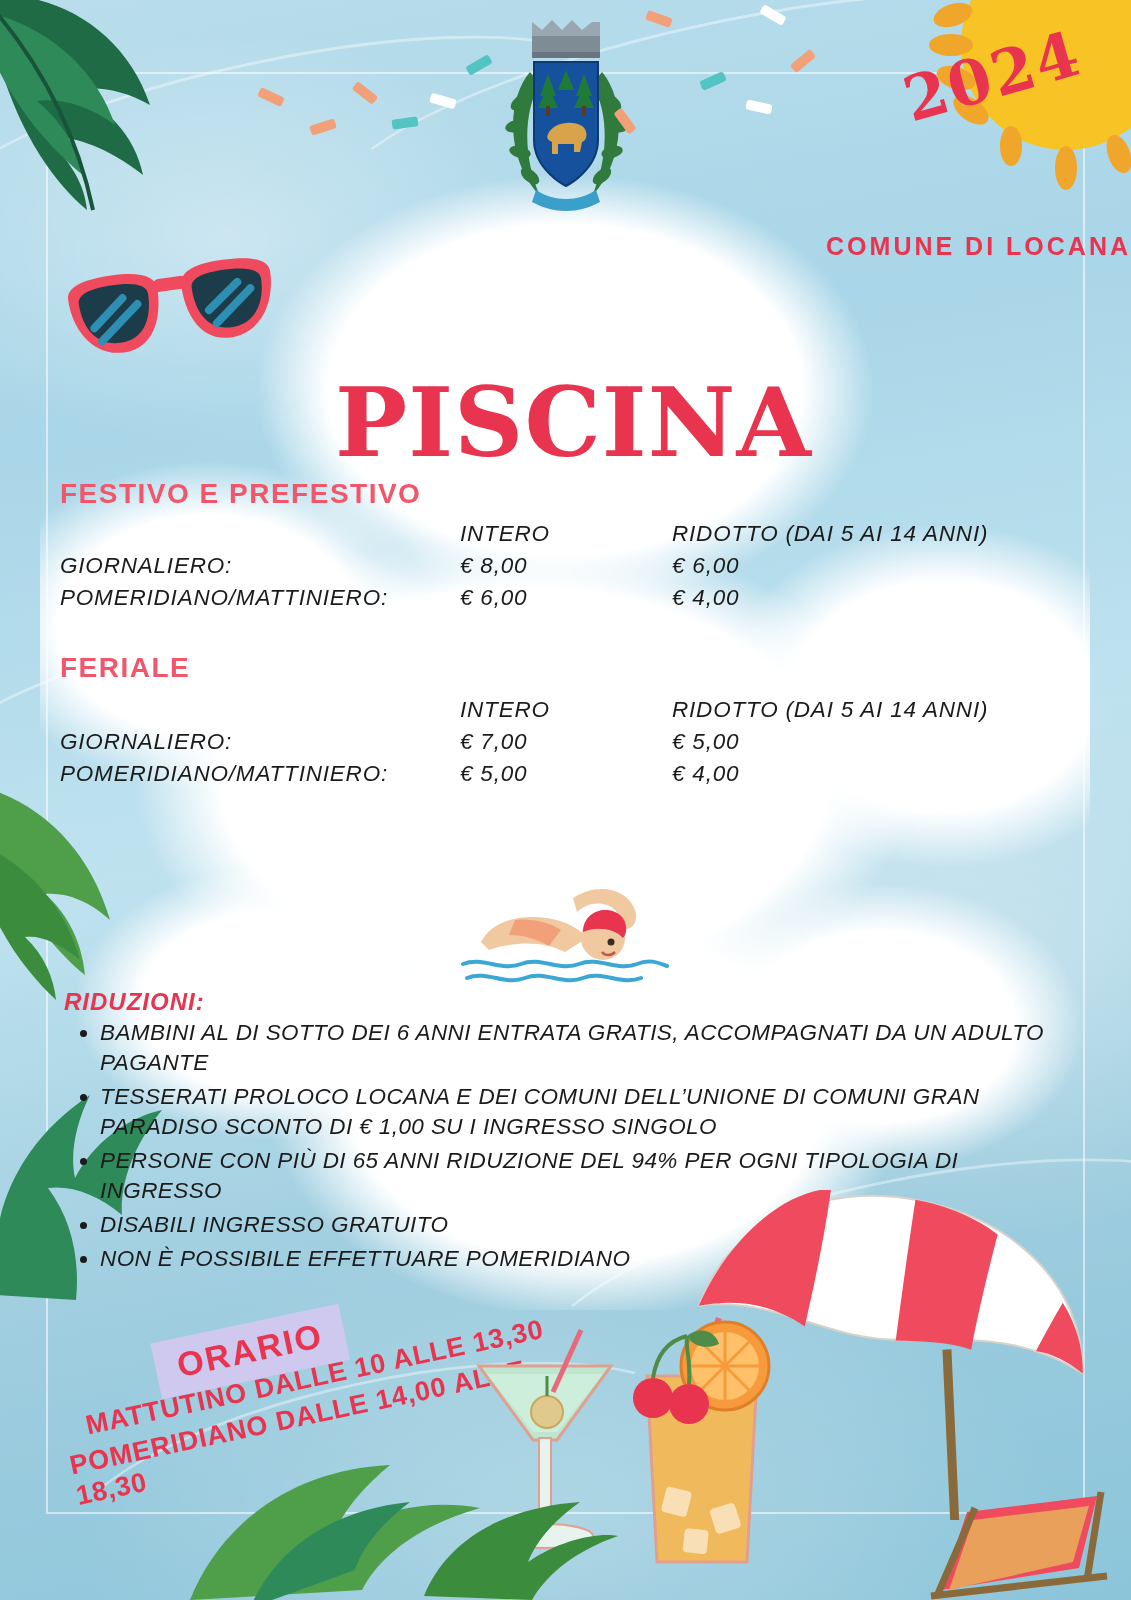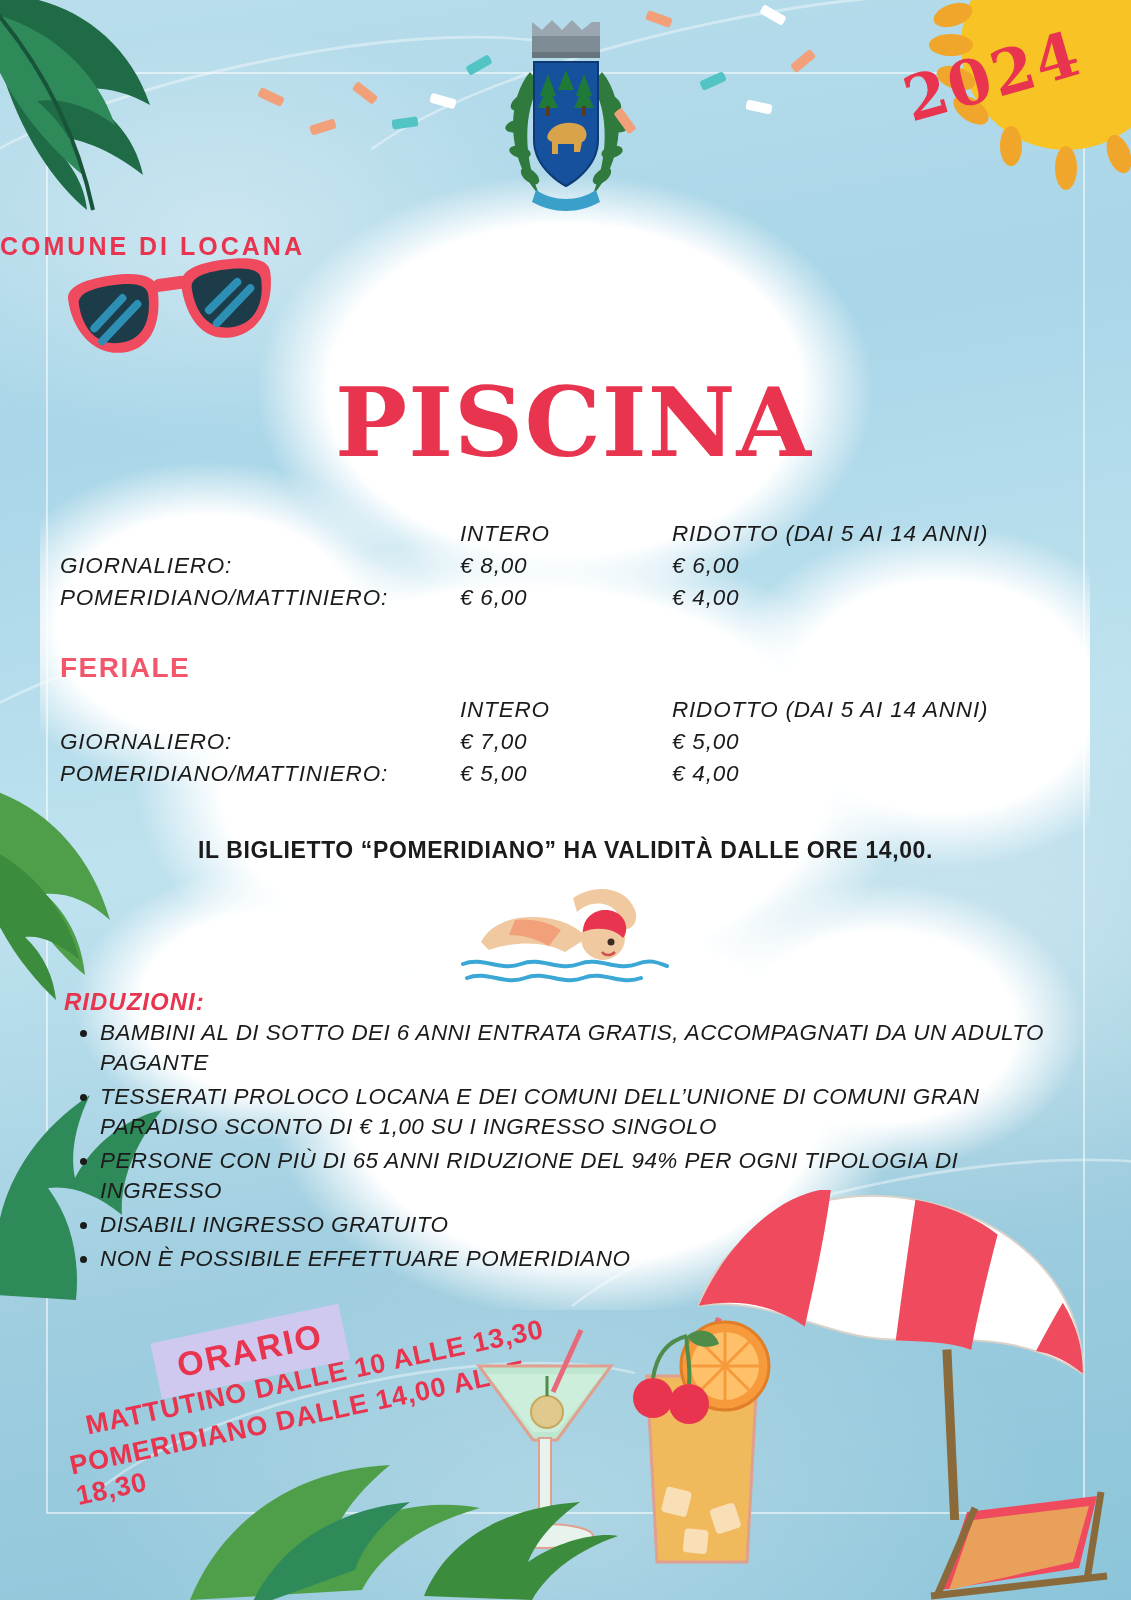--- a/index.html
+++ b/index.html
@@ -68,21 +68,21 @@
   }
 
   
   #crest { position:absolute; left:50%; top: 10px; transform: translateX(-50%); }
 
   
   #sunglasses { position:absolute; left:60px; top:255px; }
 
   
   #comune {
-    position:absolute; top:232px; left:0; right:0; text-align:left;
+    position:absolute; top:232px; left:0; right:0; text-align:right;
     color:#e8344e; font-size: 25px; font-weight: bold; letter-spacing: 3px;
     font-family: "Liberation Sans", sans-serif;
   }
   #title1, #title2 {
     position:absolute; left:0; right:0; text-align:center;
     color:#e8344e; font-family: "DejaVu Serif", serif; font-weight: bold;
     letter-spacing: 1px;
   }
   #title1 { top: 272px; font-size: 96px; }
   #title2 { top: 366px; font-size: 96px; padding-left: 16px; }
@@ -268,20 +268,21 @@
   <div class="confetti" style="left:646px; top:14px;  width:26px; height:10px; background:#f2a07a; transform:rotate(20deg);"></div>
   <div class="confetti" style="left:700px; top:76px;  width:26px; height:10px; background:#52c4c4; transform:rotate(-24deg);"></div>
   <div class="confetti" style="left:746px; top:102px; width:26px; height:10px; background:#ffffff; transform:rotate(12deg);"></div>
   <div class="confetti" style="left:790px; top:56px;  width:26px; height:10px; background:#f2a07a; transform:rotate(-40deg);"></div>
   <div class="confetti" style="left:612px; top:116px; width:26px; height:10px; background:#f2a07a; transform:rotate(54deg);"></div>
   <div class="confetti" style="left:760px; top:10px;  width:26px; height:10px; background:#ffffff; transform:rotate(30deg);"></div>
 
   <div id="comune">COMUNE DI LOCANA</div>
   <div id="title2">PISCINA</div>
 
+  <div class="section-title" style="left:60px; top:478px;">FESTIVO E PREFESTIVO</div>
   <div class="ptable" style="left:60px; top:518px;">
     <div class="row head">
       <div class="c-label"></div>
       <div class="c-intero">INTERO</div>
       <div class="c-ridotto">RIDOTTO (DAI 5 AI 14 ANNI)</div>
     </div>
     <div class="row">
       <div class="c-label">GIORNALIERO:</div>
       <div class="c-intero">€ 8,00</div>
       <div class="c-ridotto">€ 6,00</div>
@@ -305,21 +306,20 @@
       <div class="c-intero">€ 7,00</div>
       <div class="c-ridotto">€ 5,00</div>
     </div>
     <div class="row">
       <div class="c-label">POMERIDIANO/MATTINIERO:</div>
       <div class="c-intero">€ 5,00</div>
       <div class="c-ridotto">€ 4,00</div>
     </div>
   </div>
 
-  <div id="nota">IL BIGLIETTO “POMERIDIANO” HA VALIDITÀ DALLE ORE 14,00.</div>
 
   <svg id="swimmer" width="220" height="110" viewBox="0 0 220 110">
 
     <path d="M118,18 C142,2 172,8 180,30 C184,42 176,52 168,48 C162,45 166,36 160,30 C150,20 132,22 122,32 Z" fill="#f0c9a0"></path>
 
     <path d="M26,62 C36,42 62,34 92,38 C112,41 126,50 132,58 L110,72 C92,62 62,60 34,70 Z" fill="#f0c9a0"></path>
 
     <path d="M60,40 C76,38 94,42 106,50 L94,66 C80,58 66,55 54,55 Z" fill="#f2a07a"></path>
 
     <circle cx="148" cy="58" r="22" fill="#f0c9a0"></circle>

